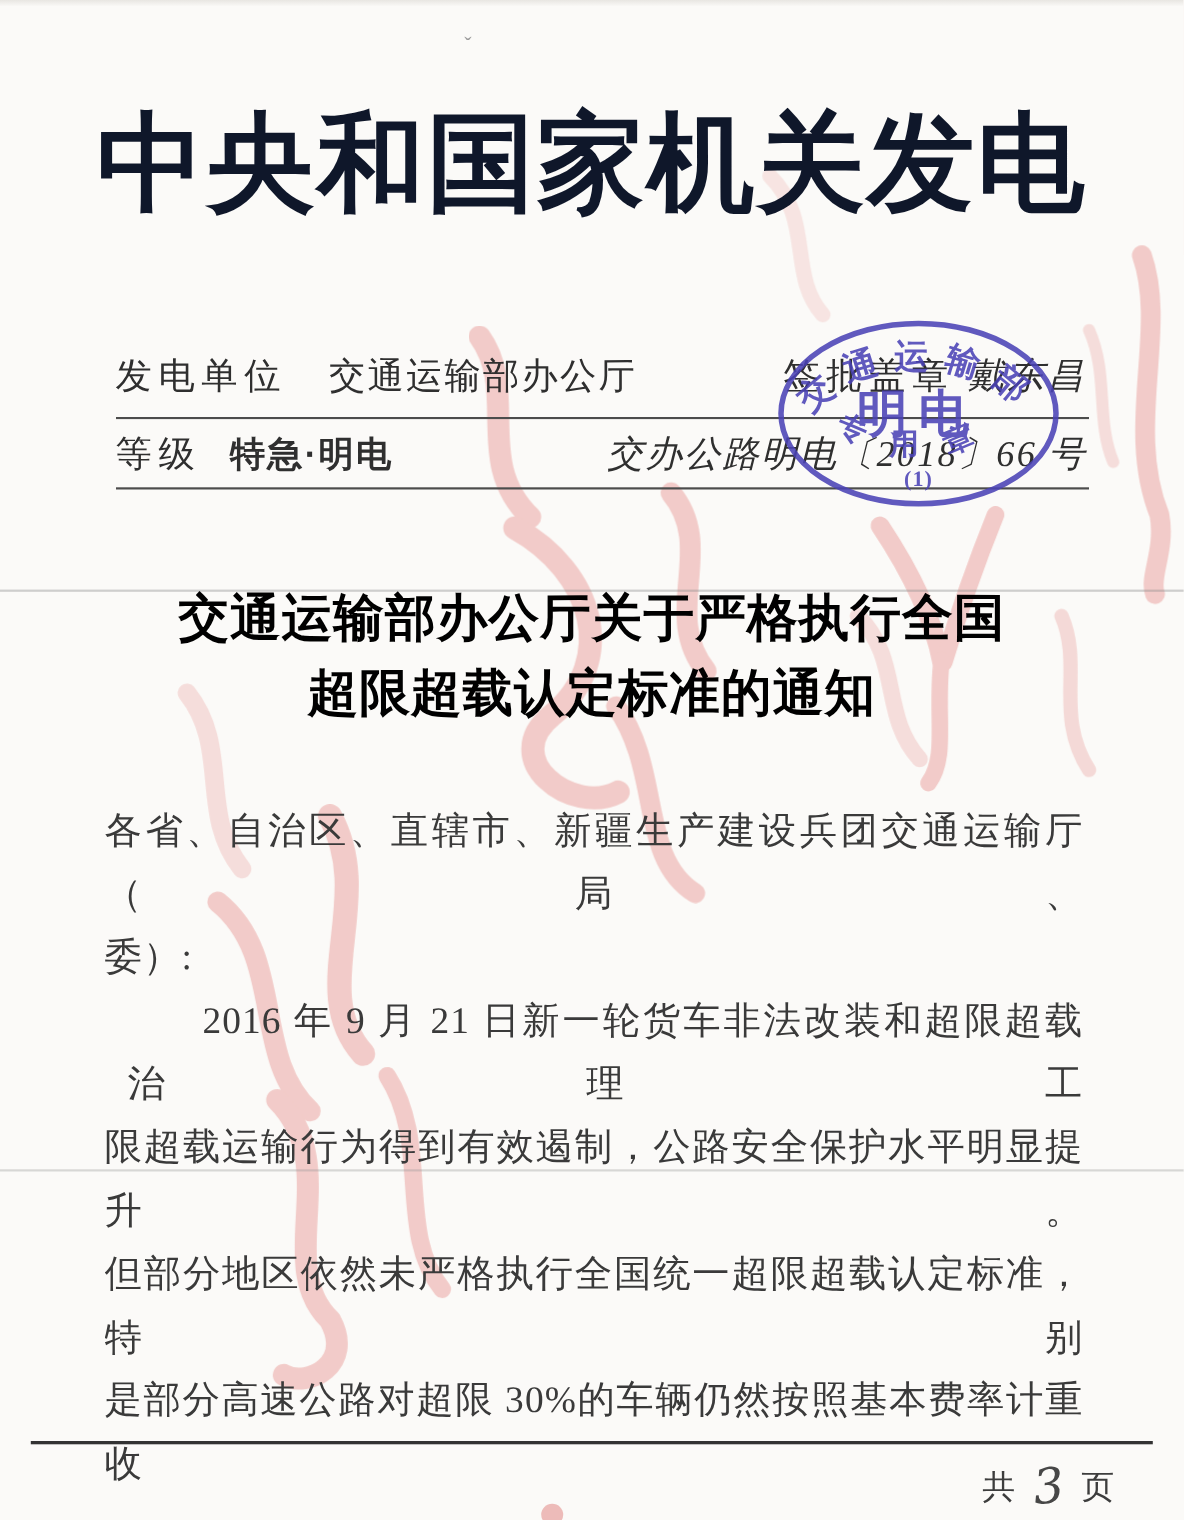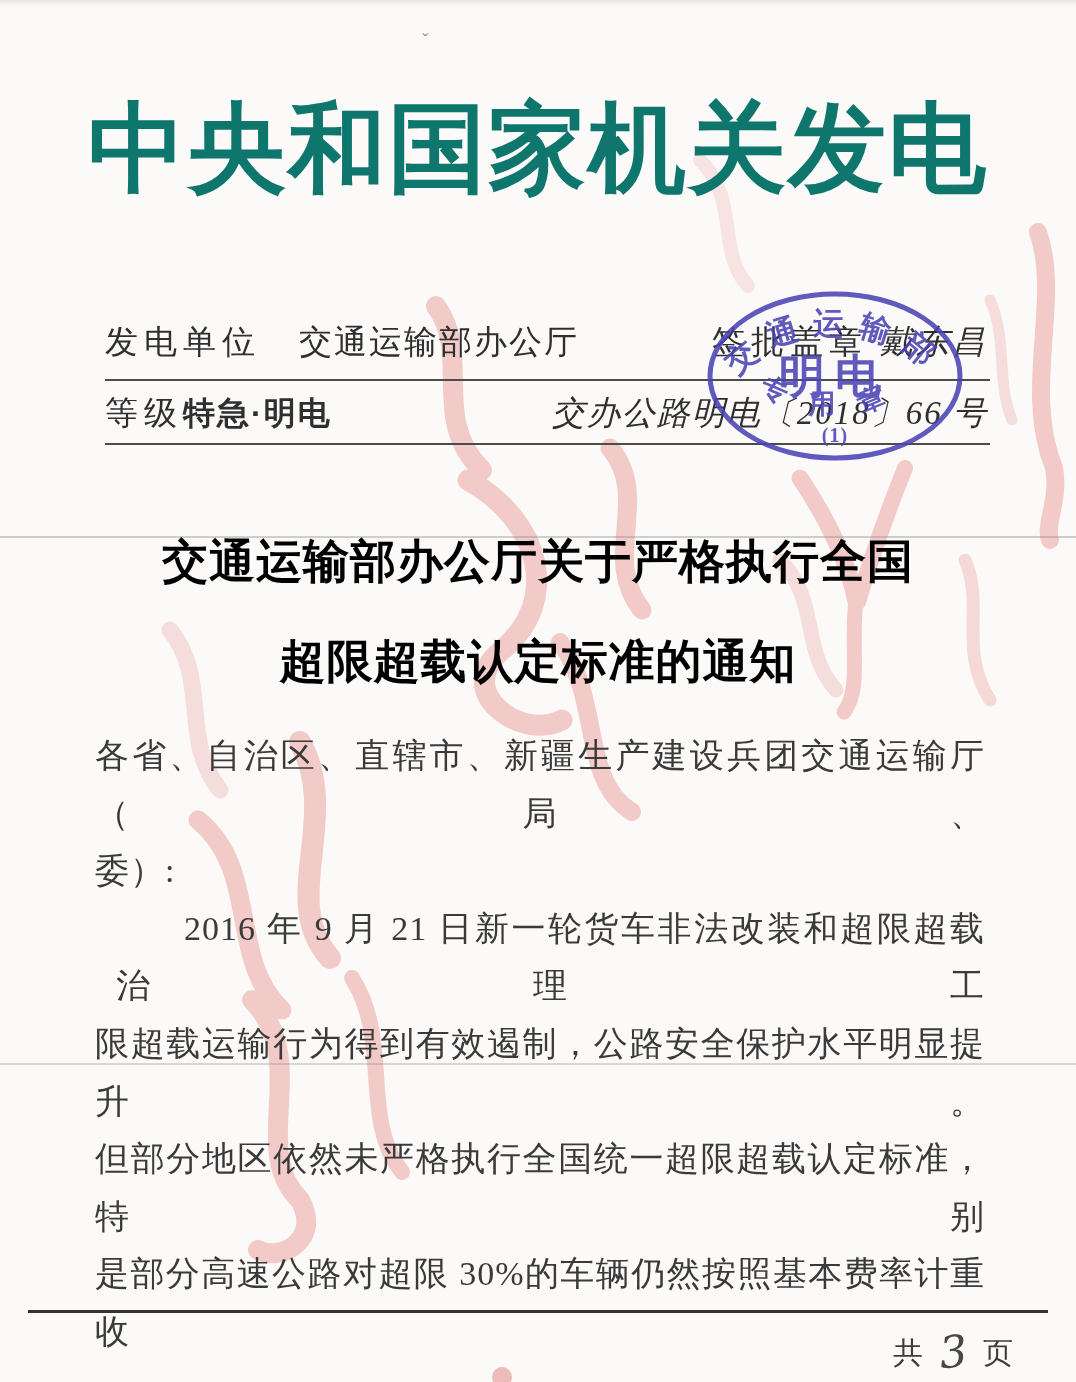--- a/index.html
+++ b/index.html
@@ -9,33 +9,33 @@
     font-family:"Liberation Serif","DejaVu Serif",serif;
   }
   .page{position:absolute;inset:0;background:#fbfaf8;}
   .page-edge-top{position:absolute;left:0;top:0;width:100%;height:6px;
     background:linear-gradient(#e8e6e2,rgba(255,255,255,0));}
   
   .watermark{position:absolute;left:0;top:0;z-index:1;}
   
   .masthead{
     position:absolute;top:84px;left:0;width:100%;z-index:2;
-    text-align:center;font-size:98px;font-weight:bold;color:#0f766e;
+    text-align:center;font-size:98px;font-weight:bold;color:#0f172a;
     letter-spacing:2px;white-space:nowrap;margin:0;
   }
   
   .rule{position:absolute;left:105px;width:885px;height:0;border-top:2px solid #4c4c4c;z-index:2;}
   .rule-1{top:379px;}
   .rule-2{top:443px;}
   .form-row{position:absolute;left:105px;width:885px;z-index:2;font-size:33px;color:#2f2f2f;white-space:nowrap;}
   .form-row-1{top:320px;}
   .form-row-2{top:391px;}
   .fr-label{letter-spacing:6px;}
   .fr-left-value{margin-left:38px;letter-spacing:2px;}
-  .fr-left-value-bold{letter-spacing:2px;font-family:"Liberation Sans","DejaVu Sans",sans-serif;font-weight:bold;font-size:32px;}
+  .fr-left-value-bold{margin-left:26px;letter-spacing:2px;font-family:"Liberation Sans","DejaVu Sans",sans-serif;font-weight:bold;font-size:32px;}
   .fr-right{position:absolute;right:2px;top:0;}
   .fr-right-value{margin-left:12px;letter-spacing:3px;font-style:italic;}
   .fr-right-num{letter-spacing:2px;font-style:italic;}
   
   .stamp{position:absolute;left:702px;top:288px;z-index:4;opacity:.88;}
   .stamp text{fill:#4b42b5;font-family:"Liberation Serif","DejaVu Serif",serif;font-weight:bold;}
   .stamp-arc-top{font-size:31px;letter-spacing:13px;}
   .stamp-arc-bottom{font-size:27px;letter-spacing:26px;}
   .stamp-center{font-size:46px;letter-spacing:10px;}
   .stamp-num{font-size:20px;letter-spacing:1px;font-weight:normal;}
@@ -44,21 +44,21 @@
   .artifact-1{top:536px;background:rgba(140,140,140,.40);}
   .artifact-2{top:1063px;background:rgba(150,150,150,.35);}
   .artifact-tick{position:absolute;left:422px;top:30px;color:#9a9a9a;font-size:20px;z-index:2;}
   
   .doc-title{
     position:absolute;left:0;width:100%;z-index:3;margin:0;
     text-align:center;font-size:46px;font-weight:bold;color:#000000;
     letter-spacing:1px;white-space:nowrap;
   }
   .doc-title-1{top:531px;}
-  .doc-title-2{top:599px;margin-top:32px;}
+  .doc-title-2{top:599px;}
   
   .body-text{
     position:absolute;left:95px;top:727px;width:890px;z-index:3;
     font-size:34px;line-height:57.6px;color:#3a3a3a;
   }
   .line{text-align:justify;text-align-last:justify;letter-spacing:1px;}
   .salutation .line:last-child{text-align:left;text-align-last:left;}
   .para .line:first-child{text-indent:2em;margin-left:21px;}
   
   .footer-rule{position:absolute;left:28px;top:1310px;width:1020px;height:3px;background:#333;z-index:3;}

